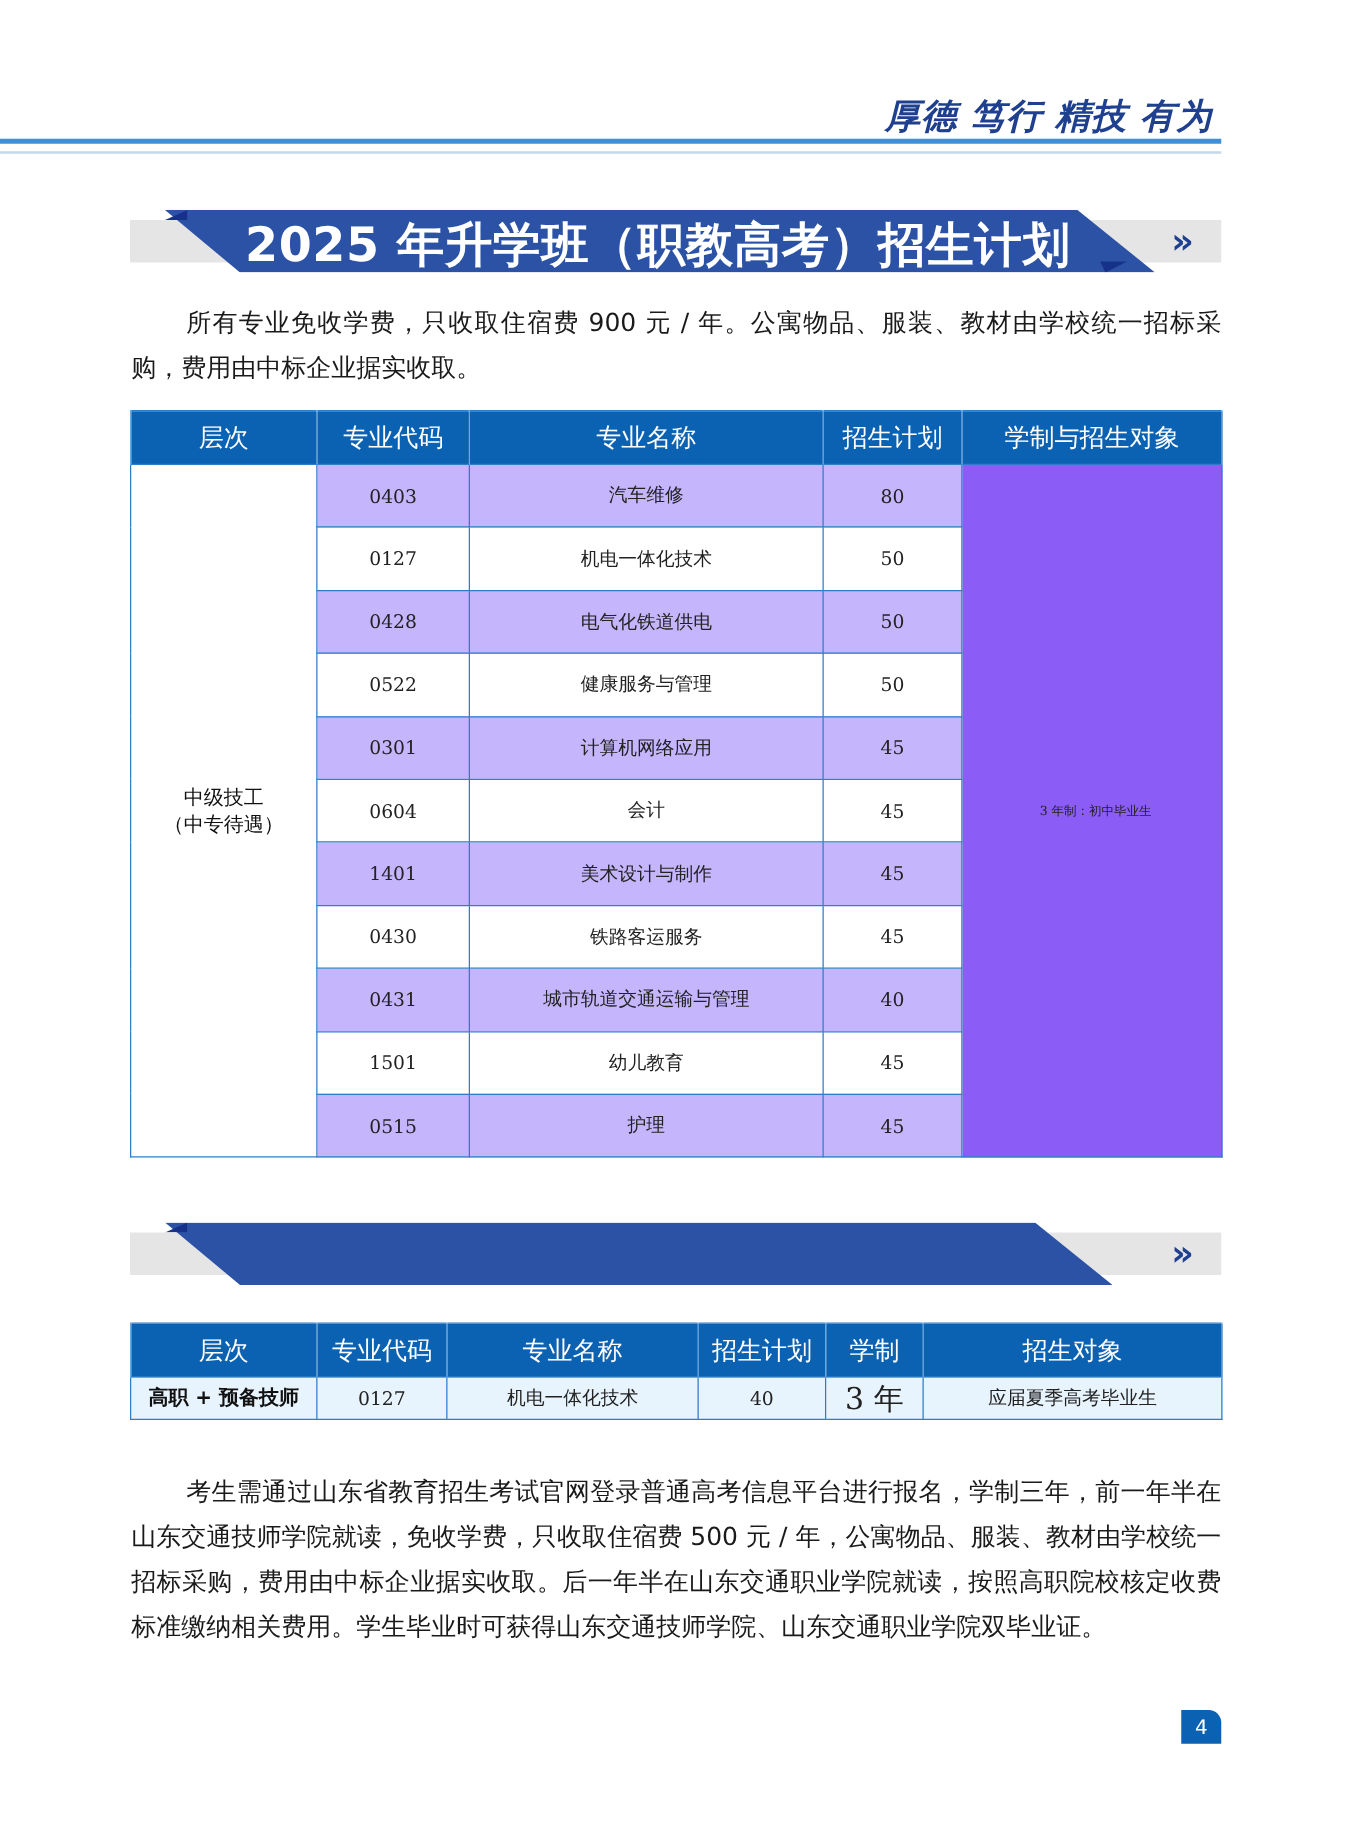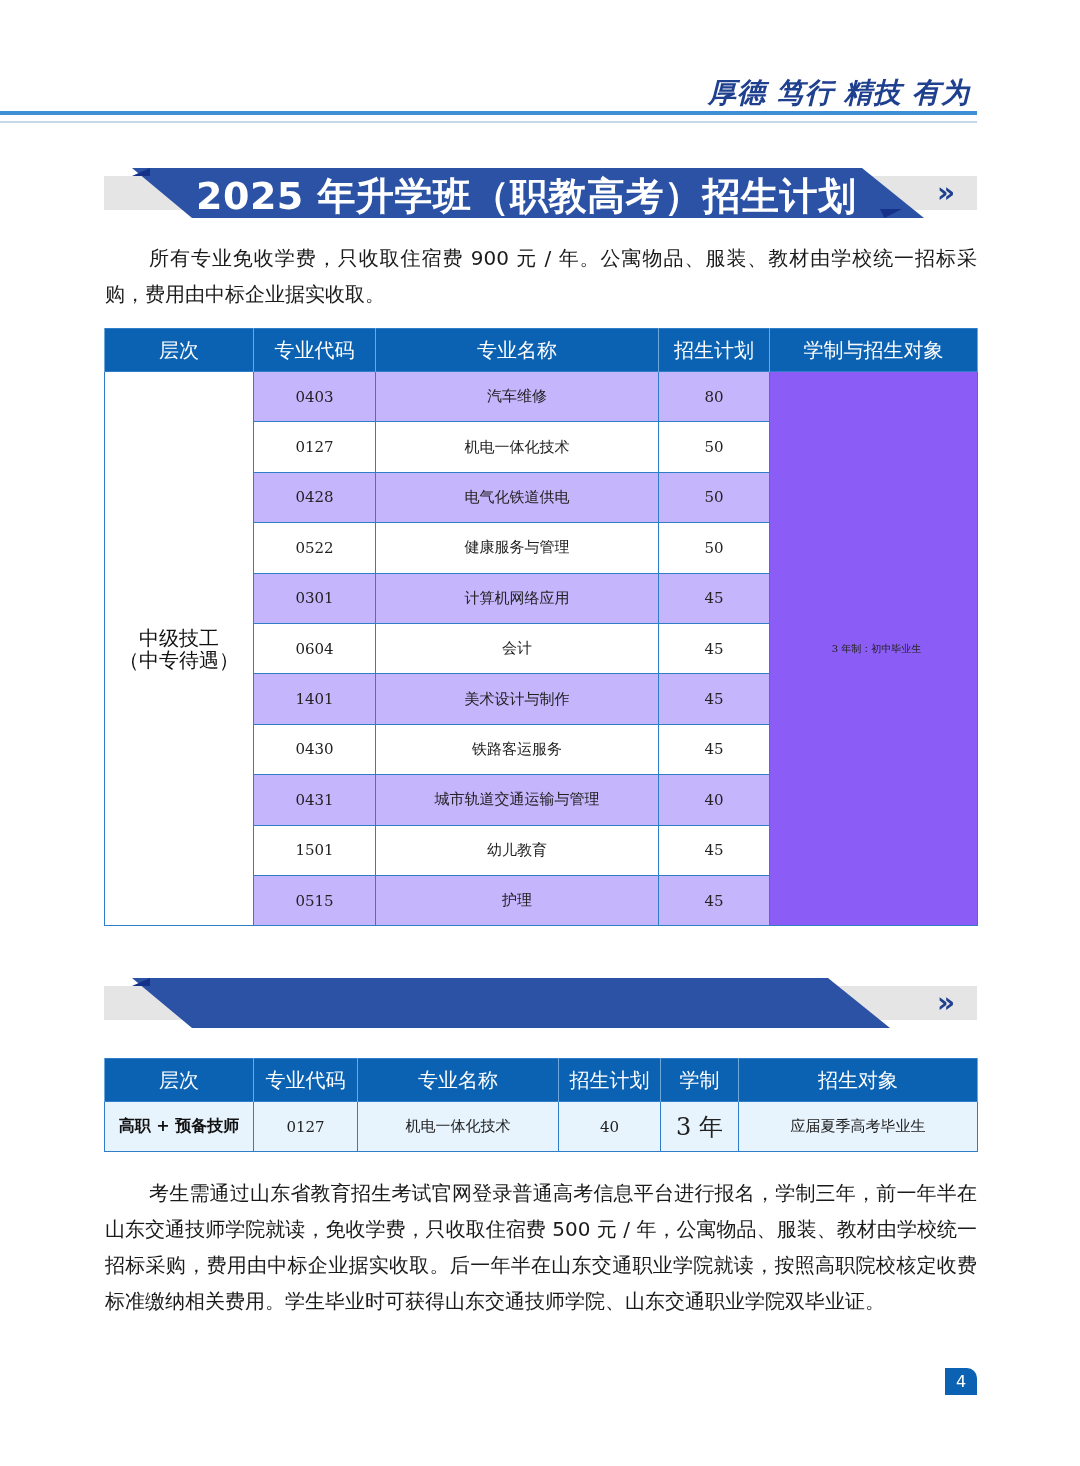--- a/index.html
+++ b/index.html
@@ -25,25 +25,25 @@
   .banner .chev { position: absolute; right: 28px; top: 10px; font-size: 28px; font-weight: bold; color: #1f3f8f; line-height: 30px; letter-spacing: -6px; }
 
   
   .para { position: absolute; left: 105px; width: 872px; font-size: 20px; line-height: 36px; color: #1a1a1a; text-indent: 44px; text-align: justify; }
 
   
   table { position: absolute; left: 104px; border-collapse: collapse; table-layout: fixed; }
   th { background: #0b62b2; color: #ffffff; font-weight: normal; font-size: 20px; height: 43px; border-left: 1px solid #6ea7dc; border-right: 1px solid #6ea7dc; text-align: center; }
   td { border: 1px solid #2f7dc8; text-align: center; font-family: "DejaVu Serif", "Liberation Serif", serif; font-size: 15px; color: #222; height: 50.4px; }
   tr.alt td.stripe { background: #c4b5fd; }
-  td.level { background: #ffffff; font-family: "DejaVu Sans", "Liberation Sans", sans-serif; font-size: 20px; line-height: 22px; color: #111; }
+  td.level { background: #ffffff; font-family: "DejaVu Sans", "Liberation Sans", sans-serif; font-size: 16px; line-height: 22px; color: #111; }
   td.target { background: #8b5cf6; text-align: center; padding-left: 6px; font-size: 10px; }
   .t1 { top: 328px; width: 873px; border: 1.5px solid #2f7dc8; }
   .t2 { top: 1058px; width: 873px; border: 1.5px solid #2f7dc8; }
-  .t2 td { height: 50px; background: #e7f3fd; }
+  .t2 td { height: 34px; background: #e7f3fd; }
   .t2 td.lvl2 { font-family: "DejaVu Sans", "Liberation Sans", sans-serif; font-size: 16px; font-weight: bold; color: #111; }
   .t2 td.big { font-size: 24px; }
 
   
   .pagenum { position: absolute; left: 945px; top: 1368px; width: 32px; height: 27px; background: #0b62b2; color: #ffffff; font-size: 16px; text-align: center; line-height: 27px; border-top-right-radius: 10px; }
 </style>
 </head>
 <body>
 
 <div class="slogan">

